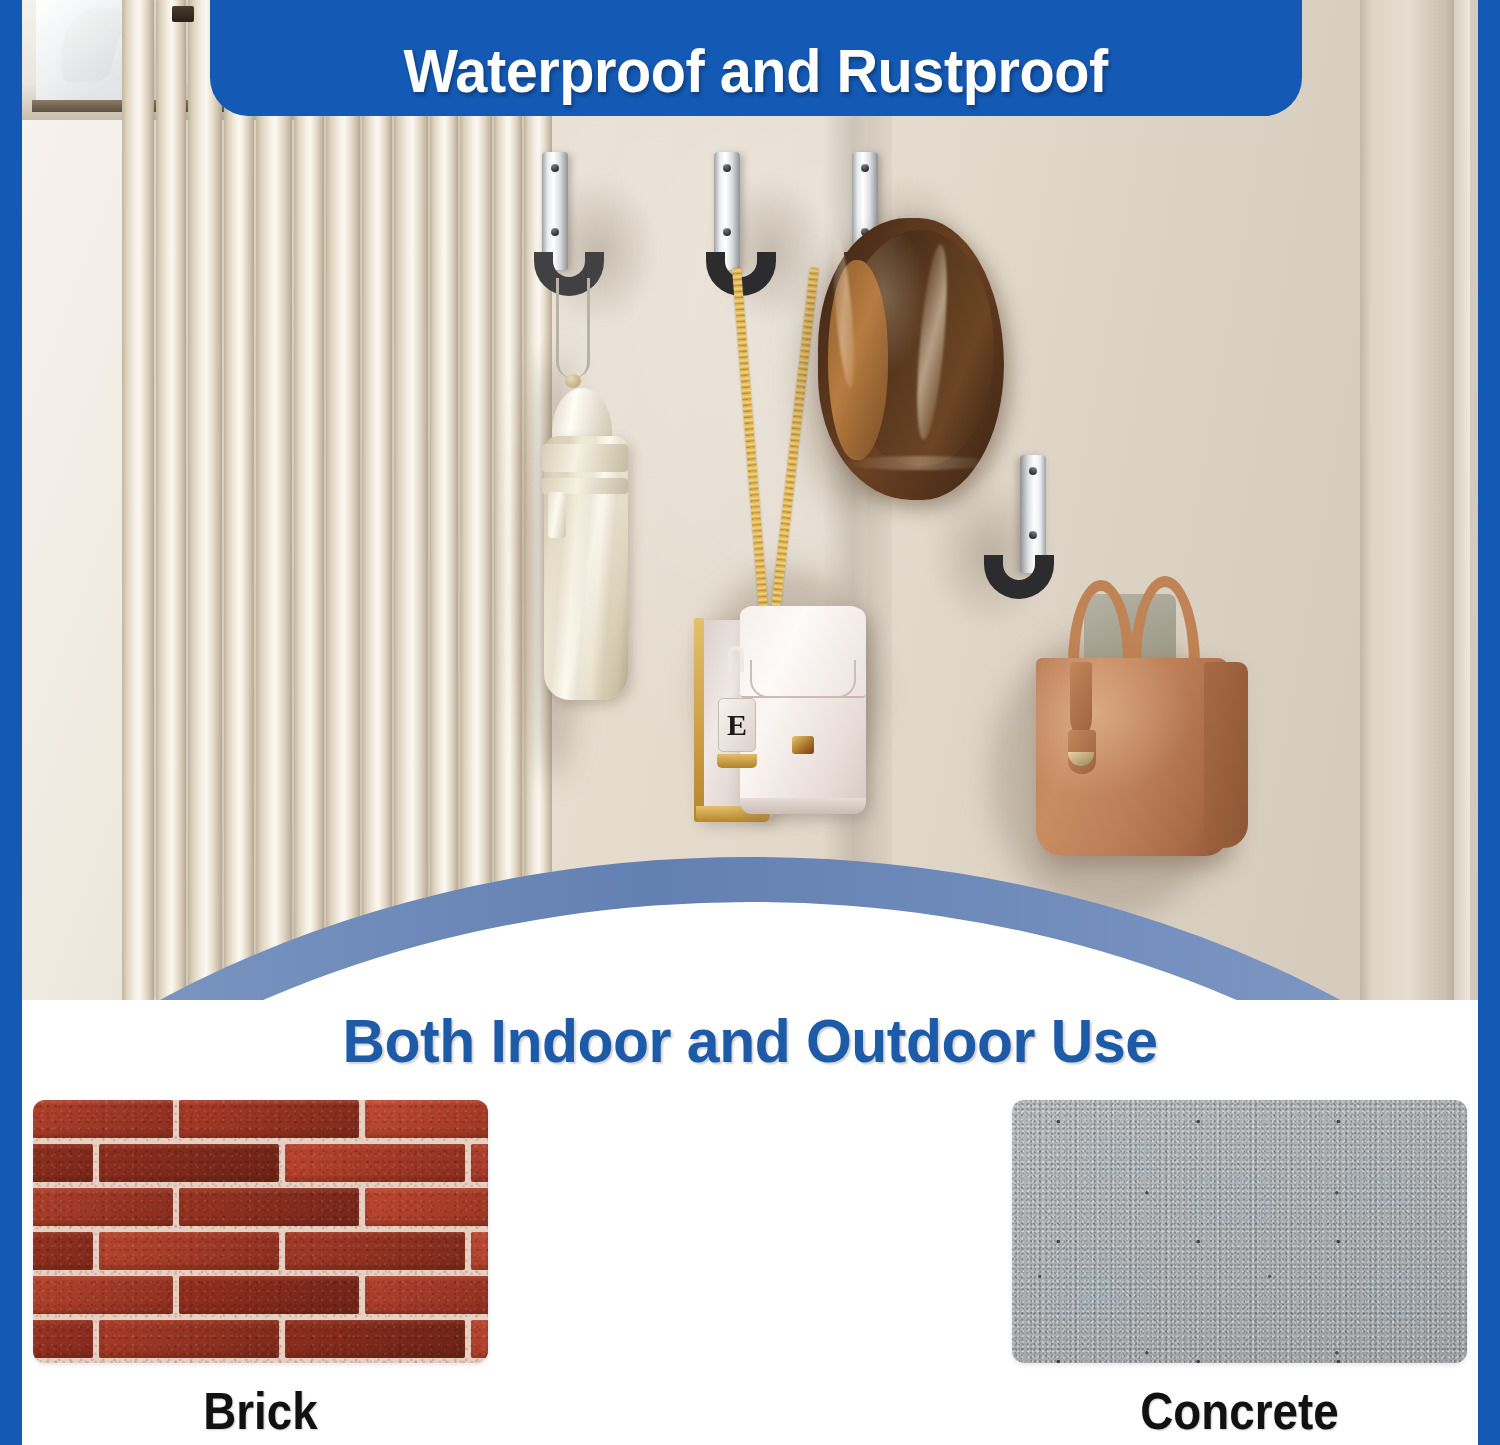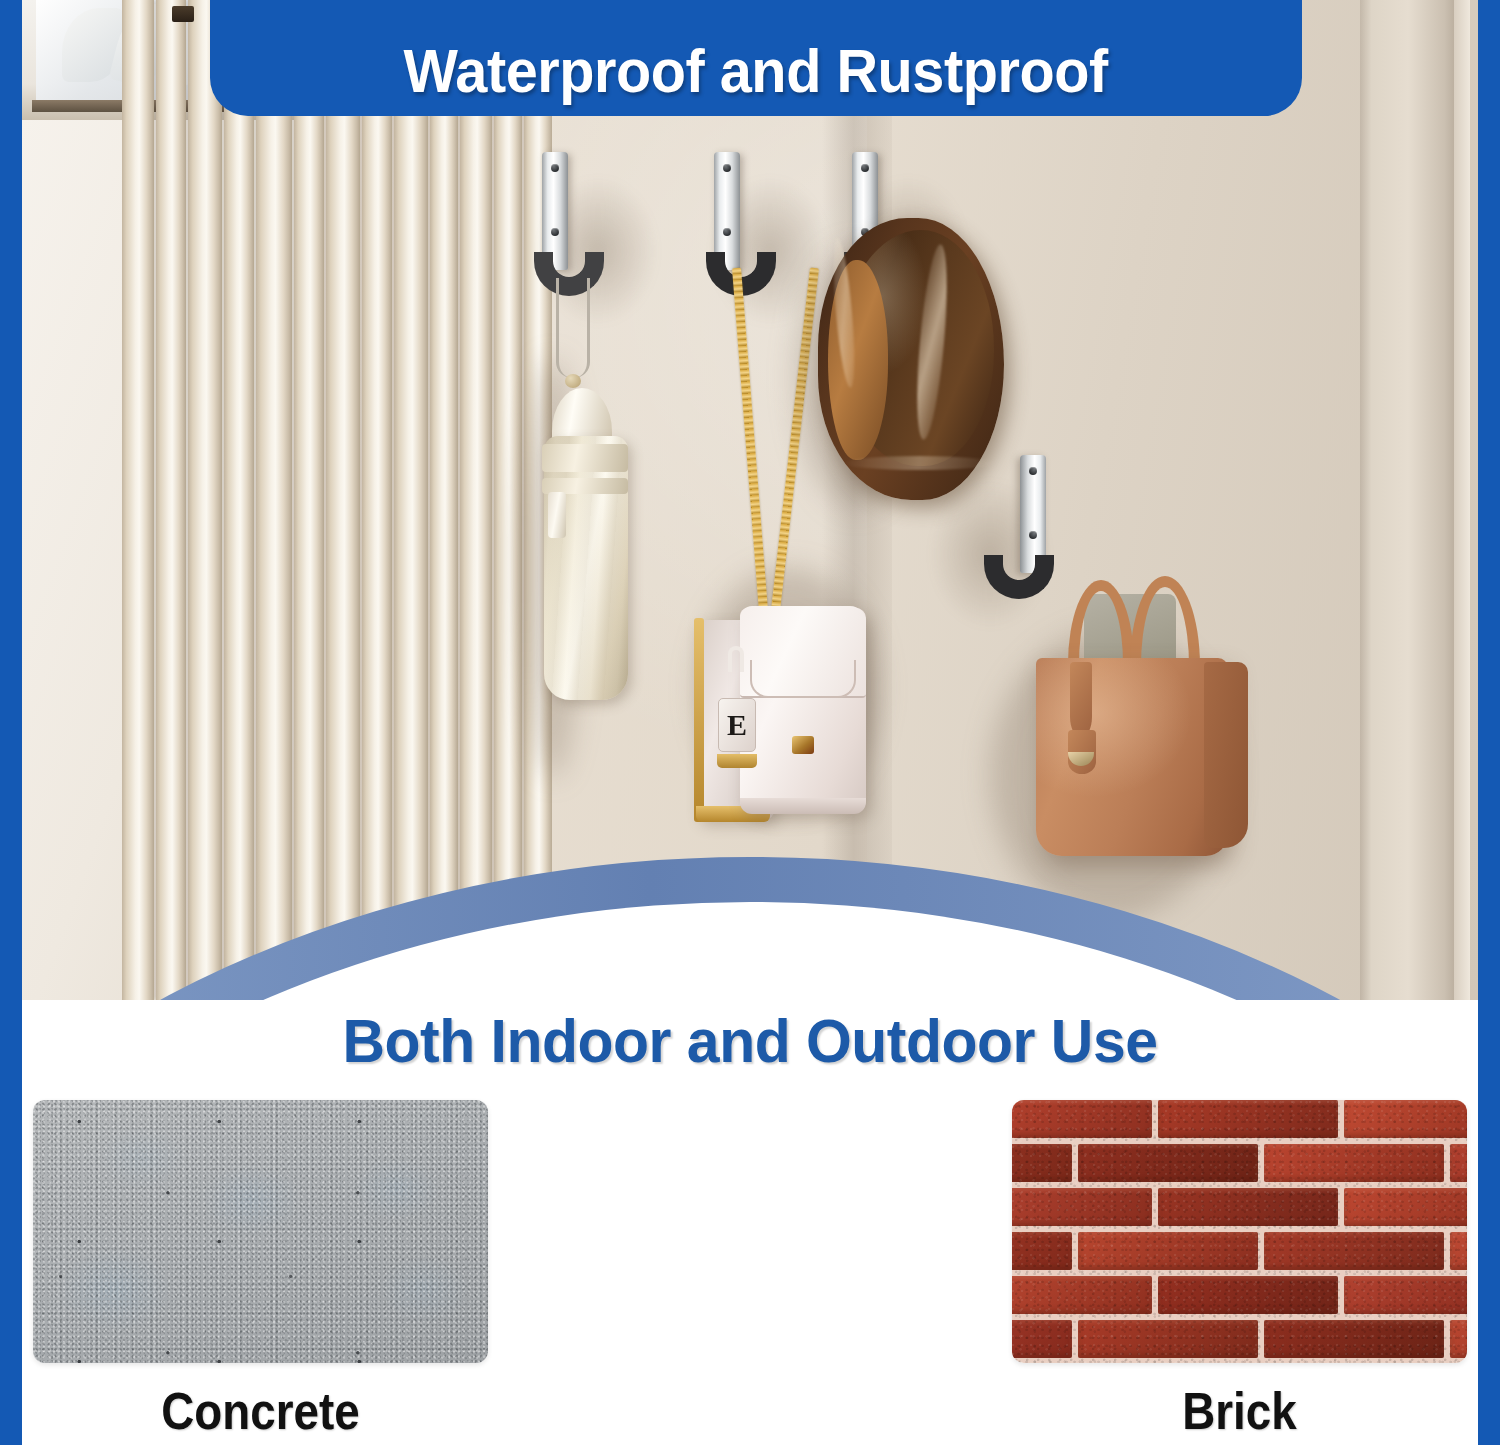--- a/index.html
+++ b/index.html
@@ -611,29 +611,20 @@
   </div>
 
   <div id="banner">
     <div id="banner-title">Waterproof and Rustproof</div>
   </div>
 
   <div id="bottom">
     <div id="subtitle">Both Indoor and Outdoor Use</div>
 
     <div id="swatch-row">
-
-      <div class="swatch-col">
-        <div class="swatch">
-          <div class="tex-concrete"></div>
-          <div class="concrete-noise"></div>
-          <div class="concrete-specks"></div>
-        </div>
-        <div class="swatch-label">Concrete</div>
-      </div>
 
       <div class="swatch-col">
         <div class="swatch">
           <div class="tex-brick">
 
             <div class="brick-row" style="top:0px;">
               <div class="brick" style="left:-40px; width:180px; background:linear-gradient(135deg,#b8432f,#8d2f20);"></div>
               <div class="brick" style="left:146px; width:180px; background:linear-gradient(135deg,#a93a27,#7f2a1c);"></div>
               <div class="brick" style="left:332px; width:180px; background:linear-gradient(135deg,#c04a33,#92301f);"></div>
             </div>
@@ -664,20 +655,29 @@
               <div class="brick" style="left:66px;  width:180px; background:linear-gradient(135deg,#a93b28,#7d2a1b);"></div>
               <div class="brick" style="left:252px; width:180px; background:linear-gradient(135deg,#8e2e1f,#6b2316);"></div>
               <div class="brick" style="left:438px; width:120px; background:linear-gradient(135deg,#bb4731,#8c2f1f);"></div>
             </div>
             <div class="brick-noise"></div>
           </div>
         </div>
         <div class="swatch-label">Brick</div>
       </div>
 
+      <div class="swatch-col">
+        <div class="swatch">
+          <div class="tex-concrete"></div>
+          <div class="concrete-noise"></div>
+          <div class="concrete-specks"></div>
+        </div>
+        <div class="swatch-label">Concrete</div>
+      </div>
+
 
     </div>
   </div>
 
   <div class="side-border left"></div>
   <div class="side-border right"></div>
 
 </div>
 
 </body></html>

